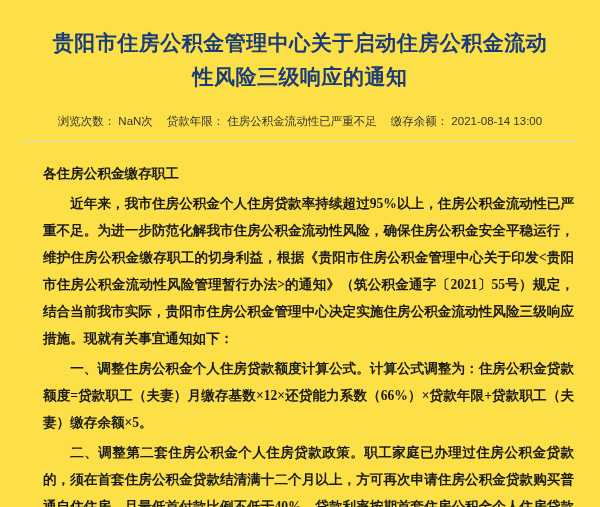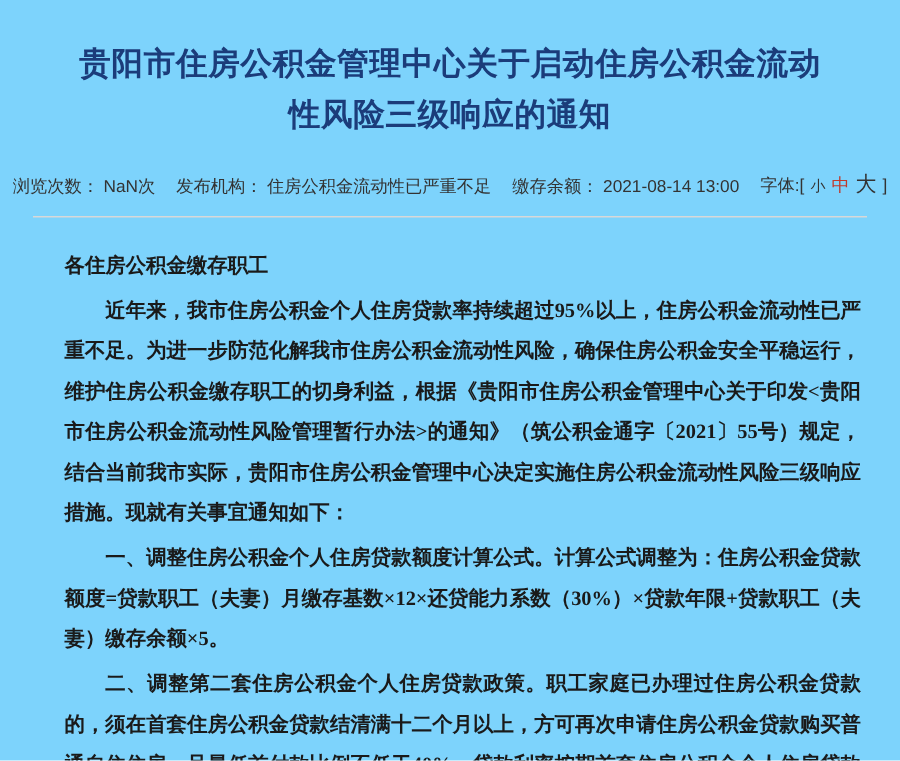--- a/index.html
+++ b/index.html
@@ -12,21 +12,21 @@
     height: 507px;
     overflow: hidden;
     font-family: "Liberation Sans", sans-serif;
     color: #222;
   }
   .page {
     position: relative;
     width: 600px;
     height: 507px;
     box-sizing: border-box;
-    background: #7dd3fc;
+    background: #fde047;
   }
   .doc-title {
     margin: 0;
     padding: 26px 48px 6px 48px;
     text-align: center;
     font-size: 21px;
     line-height: 34px;
     font-weight: bold;
     color: #1b3c7a;
     letter-spacing: 0.5px;
@@ -89,39 +89,32 @@
 <div class="page">
 
   <h1 class="doc-title">贵阳市住房公积金管理中心关于启动住房公积金流动性风险三级响应的通知</h1>
 
   <div class="meta-bar">
     <span class="meta-item">
       <span class="meta-label">浏览次数：</span>
       <span class="meta-value">NaN次</span>
     </span>
     <span class="meta-item">
-      <span class="meta-label">发布机构：</span>
+      <span class="meta-label">贷款年限：</span>
       <span class="meta-value">住房公积金流动性已严重不足</span>
     </span>
     <span class="meta-item">
       <span class="meta-label">缴存余额：</span>
       <span class="meta-value">2021-08-14 13:00</span>
-    </span>
-    <span class="font-size-group">
-      <span class="fs-bracket">字体:[</span>
-      <span class="fs-opt small">小</span>
-      <span class="fs-opt medium">中</span>
-      <span class="fs-opt large">大</span>
-      <span class="fs-bracket">]</span>
     </span>
   </div>
 
   <div class="divider"></div>
 
   <div class="content">
     <p>各住房公积金缴存职工</p>
     <p class="indent2">近年来，我市住房公积金个人住房贷款率持续超过95%以上，住房公积金流动性已严重不足。为进一步防范化解我市住房公积金流动性风险，确保住房公积金安全平稳运行，维护住房公积金缴存职工的切身利益，根据《贵阳市住房公积金管理中心关于印发&lt;贵阳市住房公积金流动性风险管理暂行办法&gt;的通知》（筑公积金通字〔2021〕55号）规定，结合当前我市实际，贵阳市住房公积金管理中心决定实施住房公积金流动性风险三级响应措施。现就有关事宜通知如下：</p>
-    <p class="indent2">一、调整住房公积金个人住房贷款额度计算公式。计算公式调整为：住房公积金贷款额度=贷款职工（夫妻）月缴存基数×12×还贷能力系数（30%）×贷款年限+贷款职工（夫妻）缴存余额×5。</p>
+    <p class="indent2">一、调整住房公积金个人住房贷款额度计算公式。计算公式调整为：住房公积金贷款额度=贷款职工（夫妻）月缴存基数×12×还贷能力系数（66%）×贷款年限+贷款职工（夫妻）缴存余额×5。</p>
     <p class="indent2">二、调整第二套住房公积金个人住房贷款政策。职工家庭已办理过住房公积金贷款的，须在首套住房公积金贷款结清满十二个月以上，方可再次申请住房公积金贷款购买普通自住住房，且最低首付款比例不低于40%，贷款利率按期首套住房公积金个人住房贷款利率的1.1倍执行。</p>
 
   </div>
 
 </div>
 
 </body></html>

